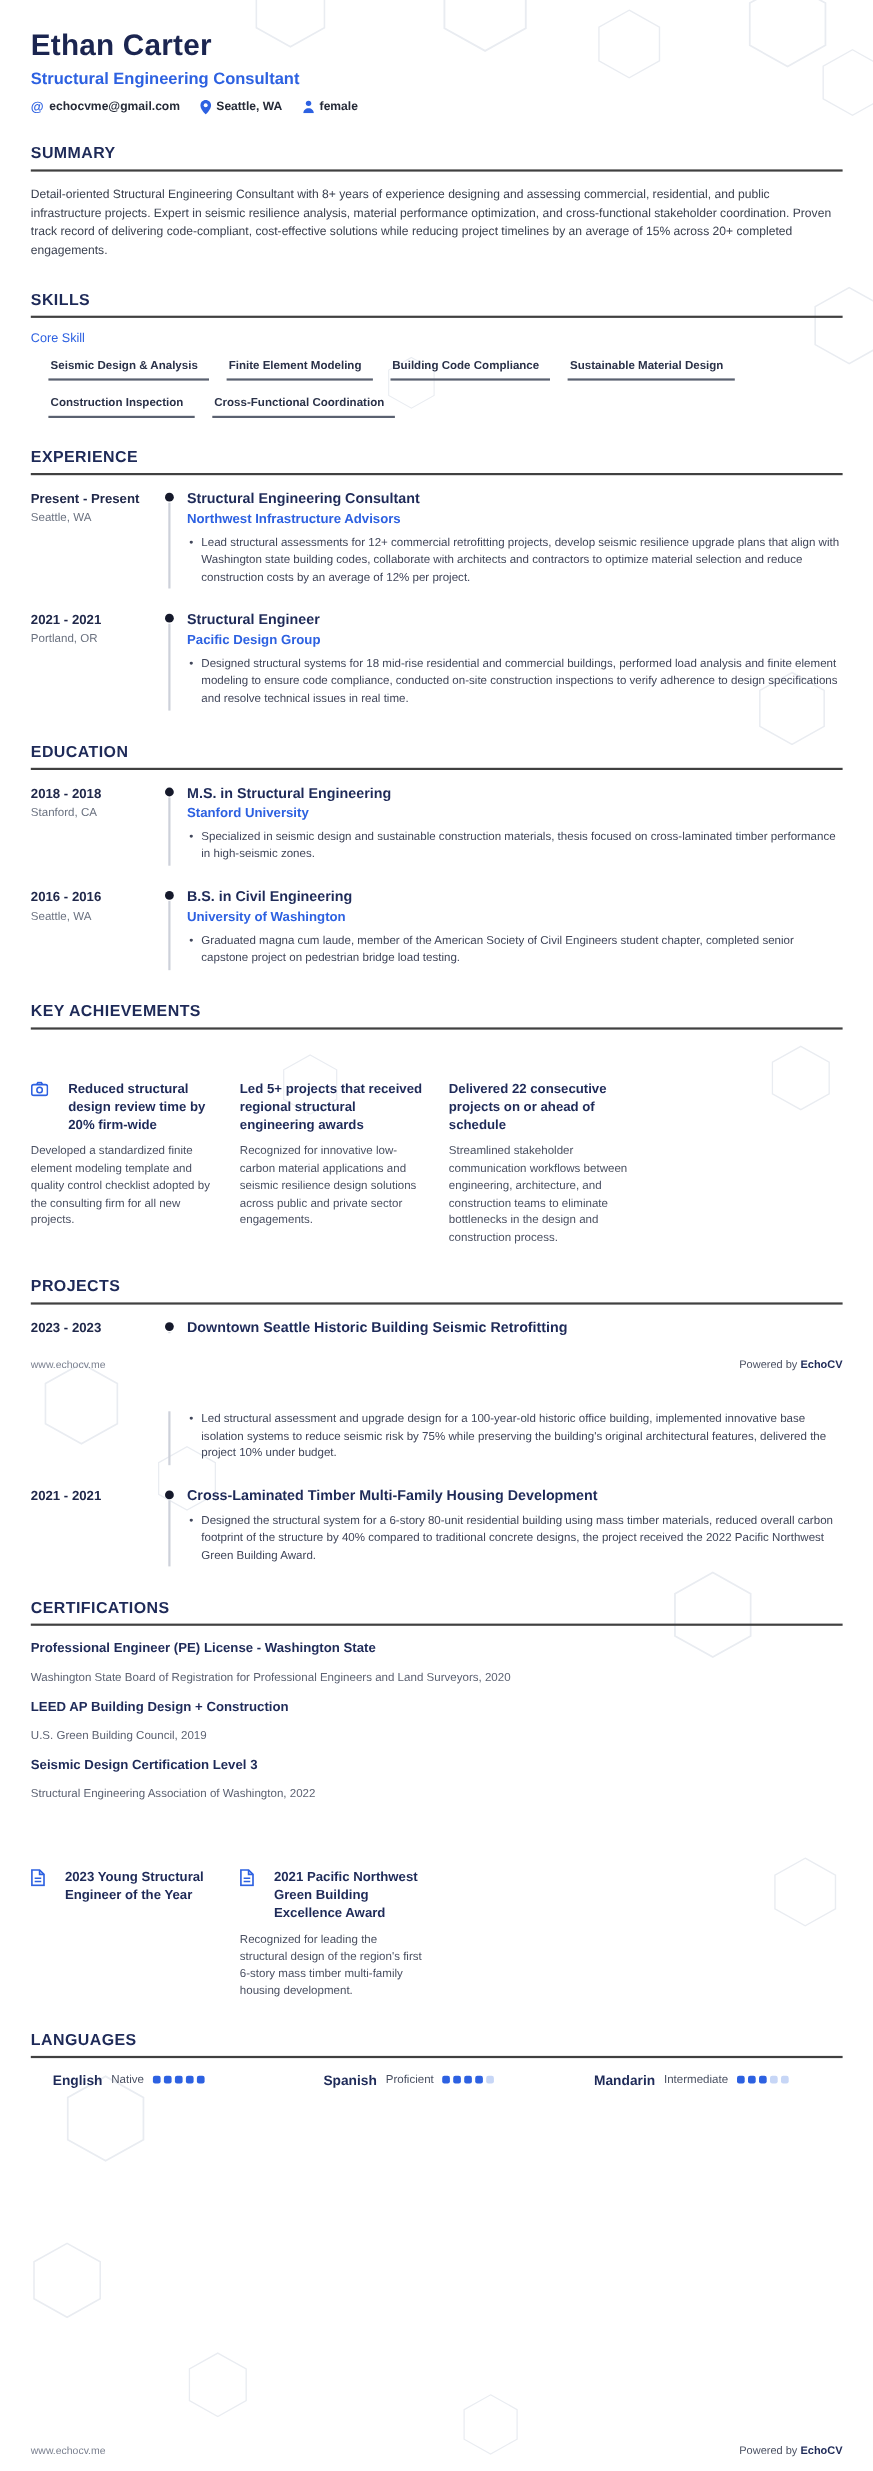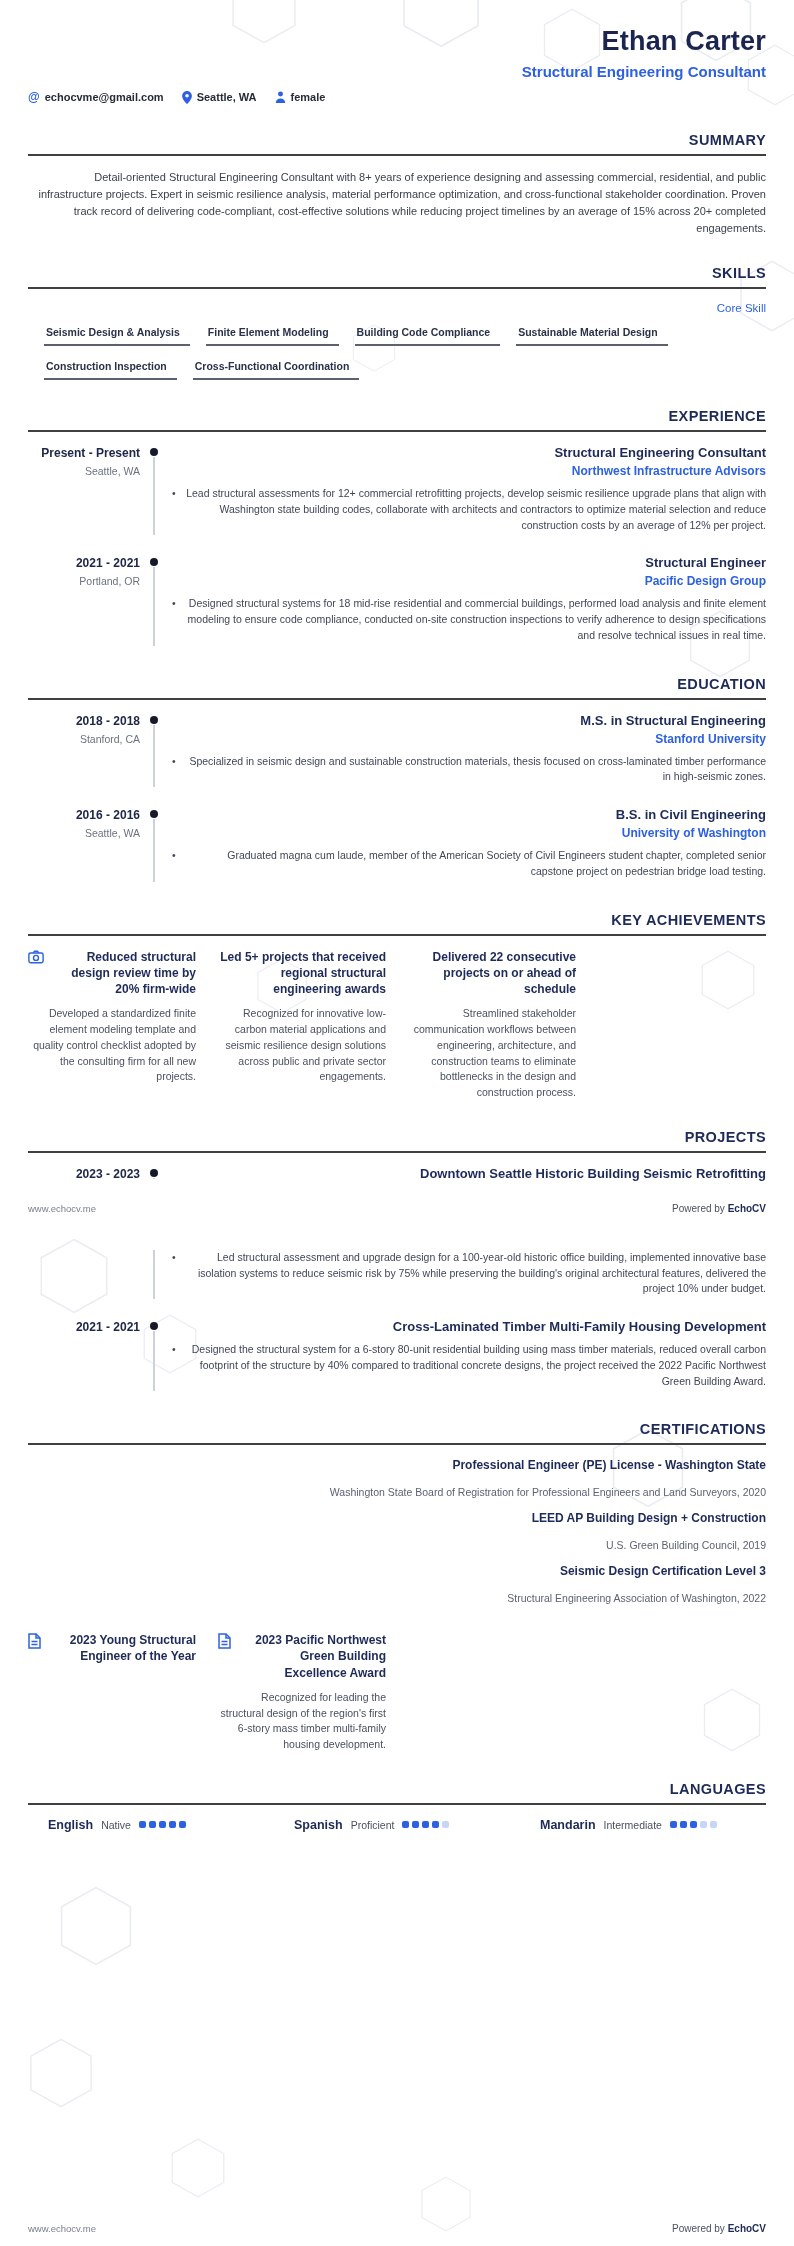--- a/index.html
+++ b/index.html
@@ -1,19 +1,19 @@
 <!DOCTYPE html>
 <html><head>
 <meta charset="utf-8">
 <style>
   * { box-sizing: border-box; margin: 0; padding: 0; }
   body { margin: 0; background: #fff; }
   .page {
     width: 794px; height: 2246px; position: relative; background: #ffffff;
-    font-family: "Liberation Sans", sans-serif; overflow: hidden; margin: 0 auto; text-align: right;
+    font-family: "Liberation Sans", sans-serif; overflow: hidden; margin: 0 auto;
   }
   .hexes { position: absolute; inset: 0; z-index: 0; pointer-events: none; }
   .hex { position: absolute; }
   .content { position: relative; z-index: 1; padding: 26px 28px 0 28px; }
 
   
   .name { font-size: 27px; font-weight: 700; color: #1b2550; letter-spacing: .2px; }
   .role { font-size: 15px; font-weight: 700; color: #2d61e1; margin: 6px 0 10px; }
   .contacts { display: flex; gap: 18px; align-items: center; font-size: 11px; font-weight: 700; color: #262b38; }
   .contact { display: flex; gap: 5px; align-items: center; }
@@ -23,41 +23,41 @@
 
   
   .section { margin-top: 28px; }
   .sec-head {
     font-size: 14.5px; font-weight: 700; color: #1e2a58; letter-spacing: .4px;
     padding-bottom: 6px; border-bottom: 2px solid #404040; margin-bottom: 13px;
   }
   .summary-text { font-size: 11px; line-height: 1.55; color: #3b4150; }
 
   
-  .skill-group { color: #2d61e1; font-size: 11.5px; margin-bottom: 10px; margin-left: 40px; }
+  .skill-group { color: #2d61e1; font-size: 11.5px; margin-bottom: 10px; }
   .tags { display: flex; flex-wrap: wrap; gap: 12px 16px; margin-left: 16px; }
   .tag { font-size: 10.5px; font-weight: 700; color: #2a3148; padding: 2px 10px 6px 2px; border-bottom: 2px solid #5a6170; }
 
   
   .entry { display: grid; grid-template-columns: 112px 30px 1fr; margin-bottom: 18px; }
   .e-dates { font-size: 12px; font-weight: 700; color: #20284a; padding-top: 1px; }
   .e-loc { font-size: 10.5px; color: #6b7280; margin-top: 5px; }
   .tl { position: relative; }
   .tl::before { content: ""; position: absolute; left: 13px; top: 12px; bottom: 2px; width: 1.5px; background: #cdd1da; }
   .tl.no-dot::before { top: 0; }
   .tl .dot { position: absolute; left: 10px; top: 3px; width: 8px; height: 8px; background: #15192b; border-radius: 50%; }
   .e-title { font-size: 13px; font-weight: 600; color: #1e2a58; }
   .e-org { font-size: 12px; font-weight: 700; color: #2d61e1; margin-top: 4px; }
   .e-bullets { margin-top: 8px; }
   .bullet { position: relative; padding-left: 13px; font-size: 10.5px; line-height: 1.5; color: #40465a; margin-bottom: 4px; }
   .bullet::before { content: "•"; position: absolute; left: 2px; color: #40465a; }
 
   
   .grid4 { display: grid; grid-template-columns: repeat(4, 1fr); gap: 22px; }
-  .ach-head { display: flex; gap: 7px; align-items: flex-start; }
+  .ach-head { display: flex; gap: 18px; align-items: flex-start; margin-top: 33px; }
   .ach-icon { flex: 0 0 auto; margin-top: 1px; }
   .ach-title { font-size: 12px; font-weight: 700; color: #1e2a58; line-height: 1.35; }
   .ach-desc { font-size: 10.5px; color: #4a5062; line-height: 1.5; margin-top: 9px; }
 
   
   .pagebreak { display: flex; justify-content: space-between; align-items: center; margin: 22px 0 36px; }
   .site { font-size: 9.5px; color: #7b8190; }
   .powered { font-size: 10px; color: #4a5062; }
   .powered .brand { font-weight: 700; color: #1e2a58; }
 
@@ -374,21 +374,21 @@
         </div>
         <div>
           <div class="ach-head">
             <span class="ach-icon">
               <svg width="13" height="16" viewBox="0 0 13 16">
                   <path d="M1 1h7l4 4v10H1z" fill="none" stroke="#2d61e1" stroke-width="1.5"></path>
                   <path d="M8 1v4h4" fill="none" stroke="#2d61e1" stroke-width="1.5"></path>
                   <path d="M3.5 8.5h6M3.5 11.5h6" stroke="#2d61e1" stroke-width="1.3"></path>
                 </svg>
             </span>
-            <span class="ach-title">2023 Pacific Northwest Green Building Excellence Award</span>
+            <span class="ach-title">2021 Pacific Northwest Green Building Excellence Award</span>
           </div>
           <div class="ach-desc">Recognized for leading the structural design of the region's first 6-story mass timber multi-family housing development.</div>
         </div>
       </div>
     </div>
 
     <div class="section">
       <div class="sec-head">LANGUAGES</div>
       <div class="langs">
         <div class="lang">

